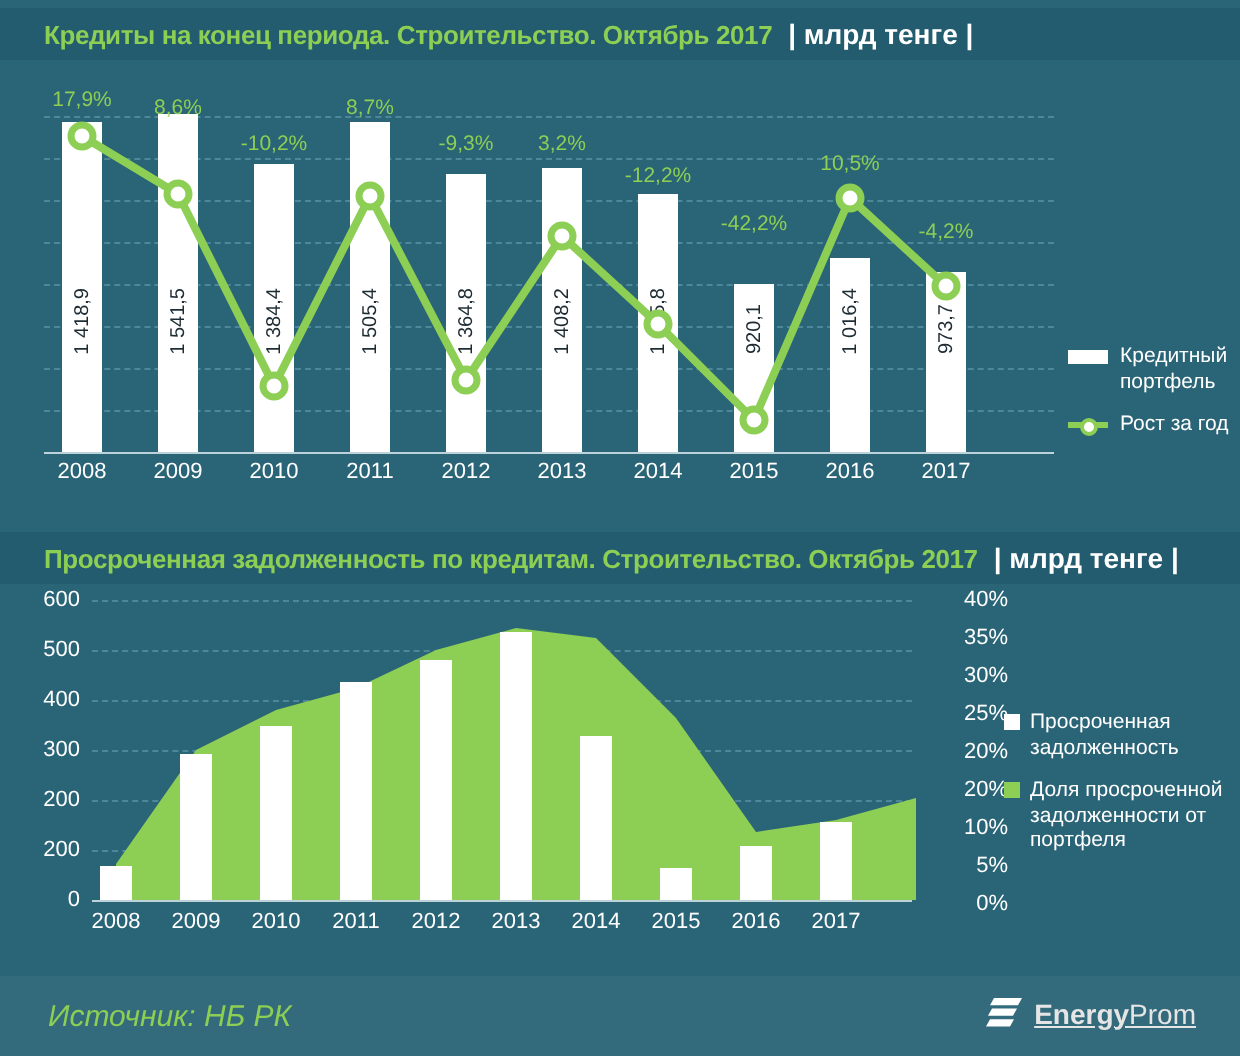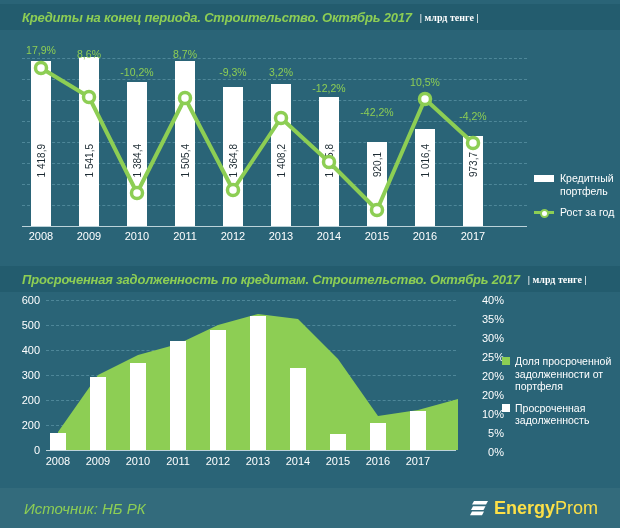--- a/index.html
+++ b/index.html
@@ -14,25 +14,25 @@
   
   .titlebar{
     position:absolute;left:0;width:620px;height:26px;
     background:#235c6e;
     display:flex;align-items:center;
   }
   .titlebar.t1{top:4px;}
   .titlebar.t2{top:266px;}
   .title-main{
     color:#8dce54;font-size:13px;font-weight:bold;
-    padding-left:22px;letter-spacing:-0.2px;white-space:nowrap;font-style:italic;
+    padding-left:22px;letter-spacing:-0.2px;white-space:nowrap;
   }
   .title-unit{
-    color:#ffffff;font-size:10px;font-weight:bold;
-    margin-left:8px;white-space:nowrap;font-family:Liberation Serif, serif;
+    color:#ffffff;font-size:14px;font-weight:bold;
+    margin-left:8px;white-space:nowrap;
   }
 
   
   .plot{position:absolute;}
   .gridline{
     position:absolute;left:0;height:0;
     border-top:1px dashed #4e8799;
   }
   .axis-base{
     position:absolute;height:0;border-top:1px solid #bcd3da;
@@ -85,21 +85,21 @@
   .footer{
     position:absolute;left:0;top:488px;width:620px;height:40px;background:#336b7c;
   }
   .source{
     position:absolute;left:24px;top:12px;
     color:#8dce54;font-size:15px;font-style:italic;
   }
   .brand{
     position:absolute;right:22px;top:10px;display:flex;align-items:center;
   }
-  .brand-text{color:#fde047;font-size:18px;white-space:nowrap;}
+  .brand-text{color:#e5e5e5;font-size:14px;white-space:nowrap;text-decoration:underline;}
   .brand-text b{font-weight:bold;}
   .brand-text i{font-style:normal;font-weight:normal;}
   svg{display:block;}
 </style>
 </head>
 <body>
 
 <div class="page">
 
   <div class="titlebar t1">
@@ -247,26 +247,26 @@
     <div class="ylabel r" style="left:464px;top:59px;width:40px;">25%</div>
     <div class="ylabel r" style="left:464px;top:78px;width:40px;">20%</div>
     <div class="ylabel r" style="left:464px;top:97px;width:40px;">20%</div>
     <div class="ylabel r" style="left:464px;top:116px;width:40px;">10%</div>
     <div class="ylabel r" style="left:464px;top:135px;width:40px;">5%</div>
     <div class="ylabel r" style="left:464px;top:154px;width:40px;">0%</div>
   </div>
 
   <div class="legend" style="left:502px;top:355px;width:118px;">
     <div class="legend-row">
+      <span class="swatch-sq white"></span>
+      <span class="legend-text">Просроченная задолженность</span>
+    </div>
+    <div class="legend-row">
       <span class="swatch-sq green"></span>
       <span class="legend-text">Доля просроченной задолженности от портфеля</span>
-    </div>
-    <div class="legend-row">
-      <span class="swatch-sq white"></span>
-      <span class="legend-text">Просроченная задолженность</span>
     </div>
   </div>
 
   <div class="footer">
     <div class="source">Источник: НБ РК</div>
     <div class="brand">
       <svg width="20" height="17" viewBox="0 0 20 17" style="margin-right:4px;">
         <path d="M4 1 H18 L16 4.6 H2 Z" fill="#ffffff"></path>
         <path d="M3 6.3 H15.5 L13.5 9.9 H1 Z" fill="#ffffff"></path>
         <path d="M2 11.6 H14 L12 15.2 H0 Z" fill="#ffffff"></path>

